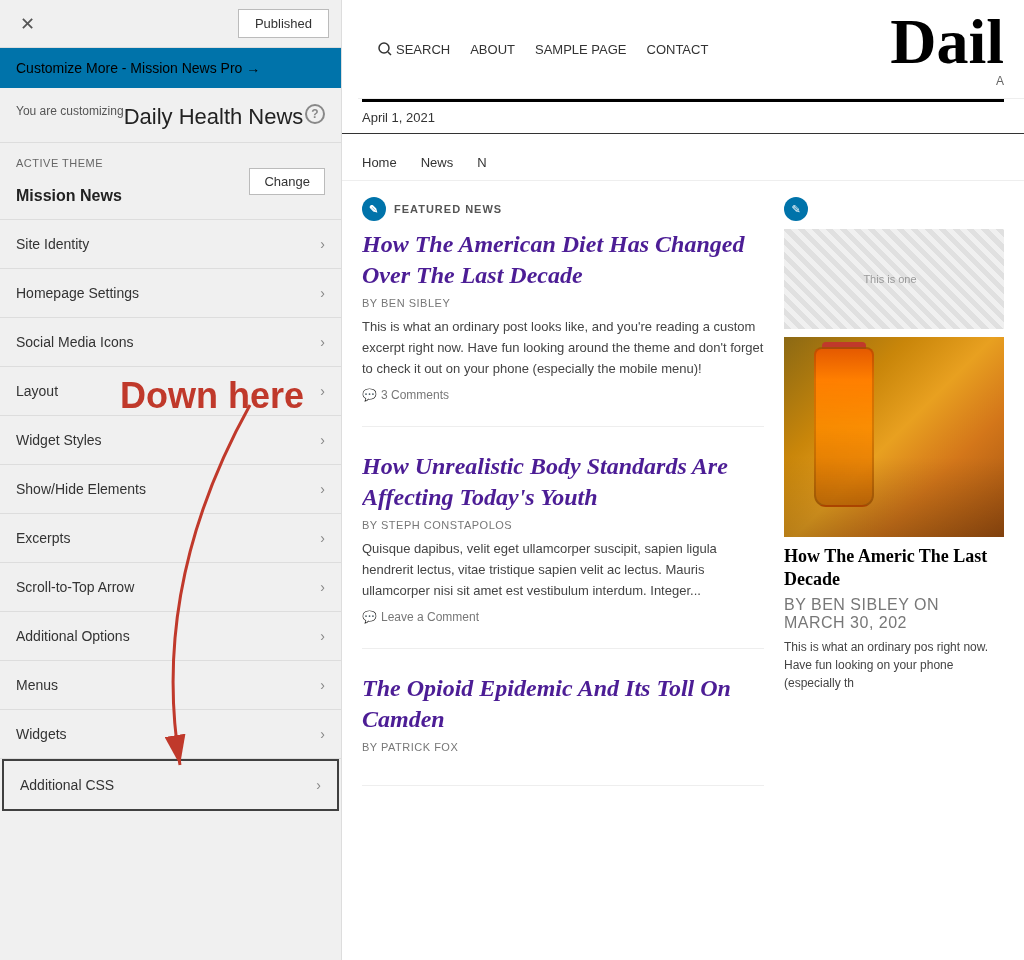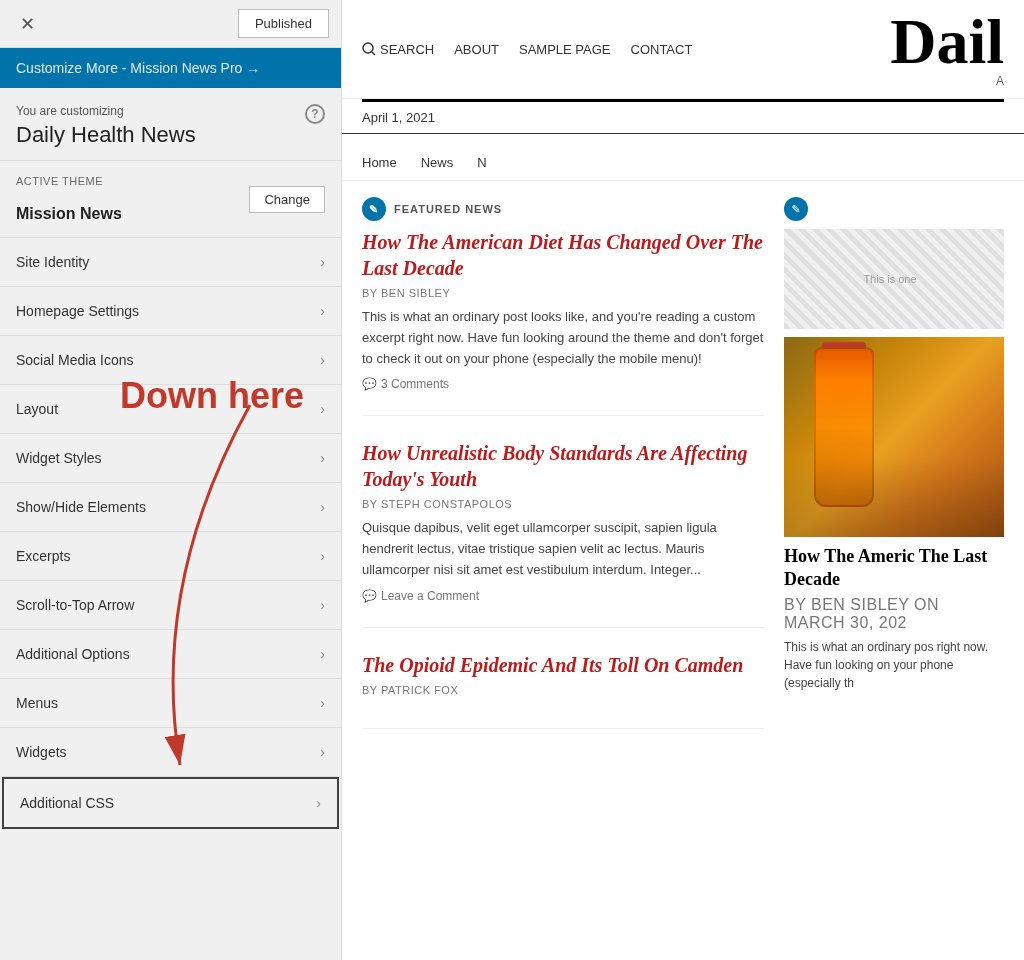--- a/index.html
+++ b/index.html
@@ -40,36 +40,36 @@
       background: #fff;
       padding: 6px 16px;
       font-size: 13px;
       cursor: pointer;
       color: #333;
     }
 
     
     .customize-more-banner {
       background: #0073aa;
-      color: #e5e5e5;
+      color: #000000;
       padding: 12px 16px;
       font-size: 14px;
       cursor: pointer;
       display: flex;
       align-items: center;
       justify-content: space-between;
     }
 
     
     .customizing-section {
       padding: 16px 16px 12px;
       border-bottom: 1px solid #ddd;
       background: #f0f0f0;
       display: flex;
-      flex-direction: column;
+      flex-direction: row;
       position: relative;
     }
     .customizing-label {
       font-size: 12px;
       color: #555;
       margin-bottom: 4px;
     }
     .customizing-title {
       font-size: 22px;
       font-weight: 400;
@@ -156,20 +156,21 @@
     }
 
     
     .site-header {
       padding: 10px 20px;
       border-bottom: 1px solid #eee;
       display: flex;
       align-items: center;
       justify-content: space-between;
       background: #fff;
+      margin-left: 16px;
     }
     .site-nav {
       display: flex;
       gap: 20px;
       align-items: center;
       font-size: 13px;
       color: #333;
     }
     .site-nav a { text-decoration: none; color: #333; font-weight: 500; }
     .search-nav { display: flex; align-items: center; gap: 4px; }
@@ -244,24 +245,24 @@
       font-size: 11px;
       cursor: pointer;
     }
 
     .article {
       margin-bottom: 24px;
       padding-bottom: 24px;
       border-bottom: 1px solid #eee;
     }
     .article-title {
-      font-size: 20px;
+      font-size: 24px;
       font-weight: 800;
       font-style: italic;
-      color: #b91c1c;
+      color: #4c1d95;
       margin-bottom: 6px;
       line-height: 1.3;
       font-family: Georgia, serif;
     }
     .article-byline {
       font-size: 11px;
       color: #777;
       text-transform: uppercase;
       letter-spacing: 0.5px;
       margin-bottom: 8px;

